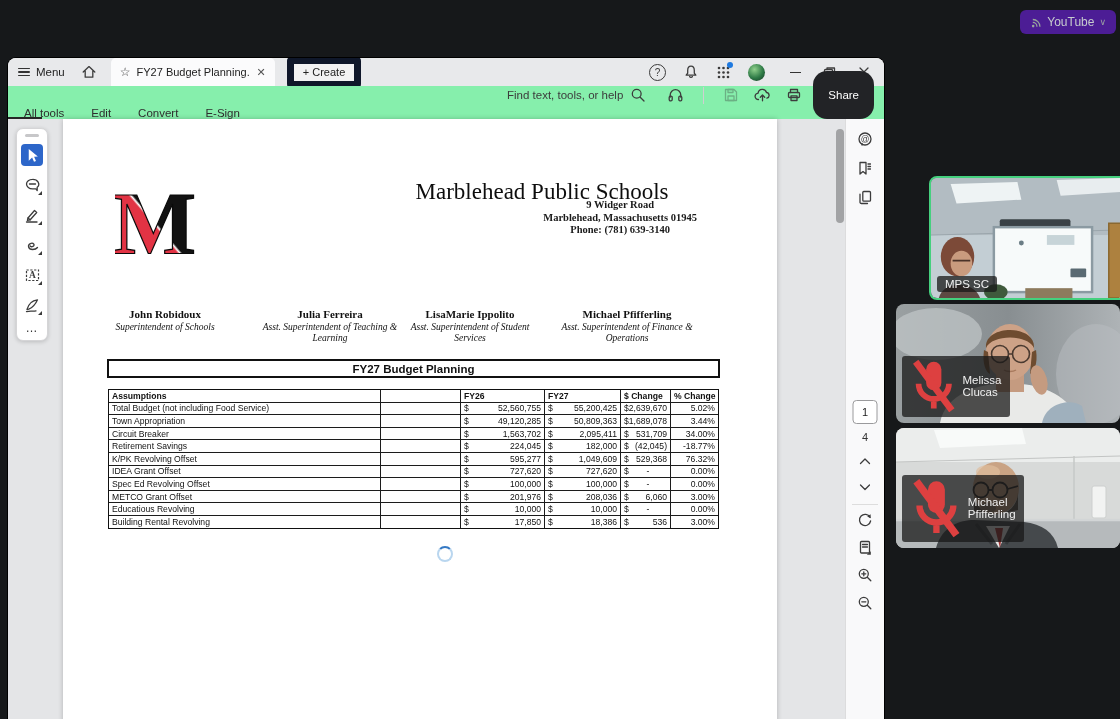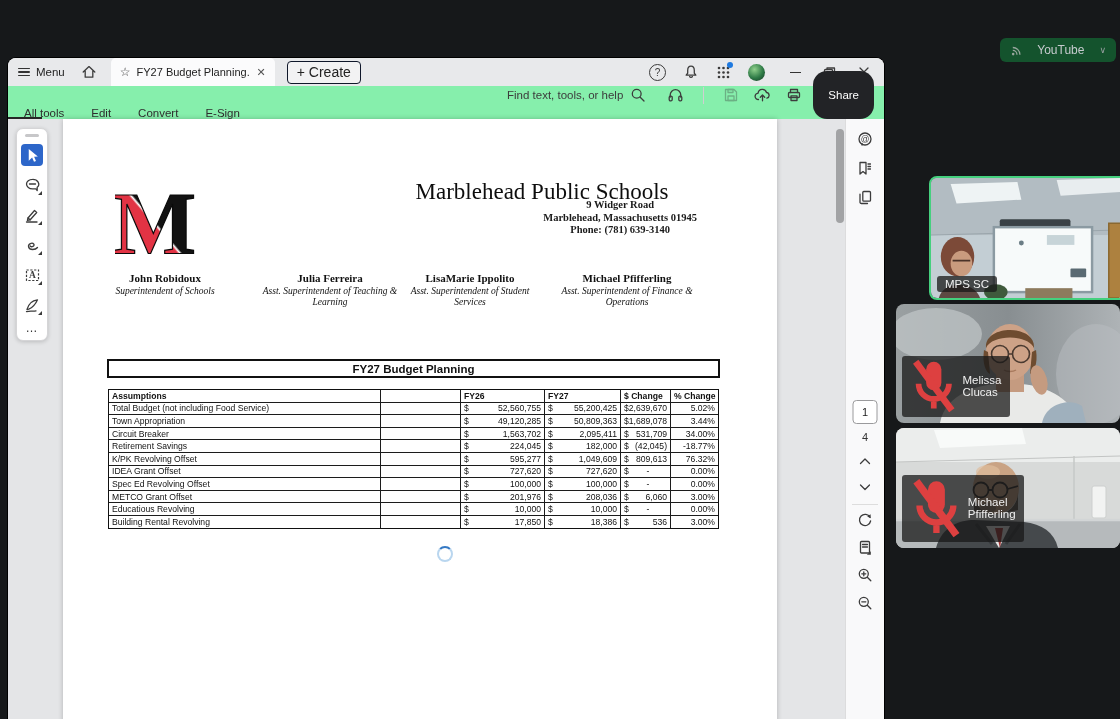--- a/index.html
+++ b/index.html
@@ -1,36 +1,36 @@
 <!DOCTYPE html>
 <html><head>
 <meta charset="utf-8">
 <style>
   html,body{margin:0;padding:0;background:#0e0f10;}
   .stage{position:relative;width:1120px;height:719px;background:#16181a;overflow:hidden;
          font-family:"Liberation Sans",sans-serif;-webkit-font-smoothing:antialiased;}
   
-  .yt-badge{position:absolute;top:10px;right:4px;height:24px;display:flex;align-items:center;gap:14px;
-            background:#14532d;border-radius:6px;padding:0 10px;color:#c6cbce;font-size:12px;margin-top:28px;}
+  .yt-badge{position:absolute;top:10px;right:4px;height:24px;display:flex;align-items:center;gap:4px;
+            background:#4c1d95;border-radius:6px;padding:0 10px;color:#c6cbce;font-size:12px;}
   .yt-chev{font-size:9px;color:#9aa0a3;margin-left:1px;}
   
   .win{position:absolute;left:8px;top:58px;width:876px;height:688px;background:#fff;
        border-radius:8px 8px 0 0;overflow:hidden;box-shadow:0 0 0 1px #000;}
   .tbar{height:28px;background:#e8e9eb;display:flex;align-items:center;font-size:11.5px;color:#222;}
   .menu-btn{display:flex;align-items:center;gap:6px;margin-left:10px;cursor:default;}
   .hamb{display:inline-block;width:12px;}
   .hamb i{display:block;height:1.6px;background:#333;margin:2px 0;border-radius:1px;}
   .home{margin-left:16px;display:flex;align-items:center;}
   .tab{margin-left:14px;height:28px;background:#fbfbfc;border-radius:5px 5px 0 0;display:flex;
        align-items:center;gap:6px;padding:0 9px;max-width:160px;}
   .tab .star{font-size:12px;color:#444;}
   .tab .ttl{font-size:11px;white-space:nowrap;overflow:hidden;max-width:112px;}
   .tab .x{font-size:11px;color:#555;margin-left:2px;}
-  .create{margin-left:12px;border:1px solid #0f172a;background:#f2f2f3;border-radius:4px;
-          font-size:14px;padding:2.5px 9px;color:#222;}
+  .create{margin-left:12px;border:7px solid #0f172a;background:#f2f2f3;border-radius:4px;
+          font-size:11px;padding:2.5px 9px;color:#222;}
   .tb-right{margin-left:auto;display:flex;align-items:center;gap:17px;margin-right:14px;}
   .qmark{width:15px;height:15px;border:1.2px solid #3a3a3a;border-radius:50%;font-size:10px;
          display:flex;align-items:center;justify-content:center;color:#3a3a3a;}
   .gridwrap{position:relative;display:flex;}
   .bluedot{position:absolute;right:-2px;top:-3px;width:6px;height:6px;border-radius:50%;background:#1f7ae0;}
   .avatar{width:17px;height:17px;border-radius:50%;
           background:radial-gradient(circle at 38% 32%,#8fd08b,#2e7a46 55%,#143423);}
   .winctl{display:flex;align-items:center;gap:22px;margin-left:8px;}
   .minico{display:inline-block;width:11px;border-top:1.6px solid #333;}
   
@@ -66,21 +66,21 @@
         border-bottom:4px solid #3a3a3a;}
   .dots{font-size:12px;color:#333;letter-spacing:1px;text-align:center;margin-top:-3px;}
   
   .doc{position:absolute;inset:0;color:#111;}
   .logo{position:absolute;left:52px;top:61px;}
   .schoolname{position:absolute;left:279px;top:60px;width:400px;text-align:center;
               font-family:"Liberation Serif",serif;font-size:23px;color:#0d0d0d;}
   .addr{position:absolute;right:80px;top:80px;text-align:center;font-family:"Liberation Serif",serif;
         font-weight:bold;font-size:10.5px;line-height:12.5px;color:#1a1a1a;}
   .staff{position:absolute;top:153px;left:0;width:714px;height:46px;}
-  .member{position:absolute;width:150px;text-align:center;font-family:"Liberation Serif",serif;}
+  .member{position:absolute;width:150px;text-align:center;font-family:"Liberation Serif",serif;margin-top:36px;}
   .member .nm{font-weight:bold;font-size:11px;}
   .member .ti{font-style:italic;font-size:9.5px;line-height:10.5px;margin-top:2px;}
   .tabletitle{position:absolute;left:44px;top:240px;width:609px;height:15px;border:2px solid #111;
               font-weight:bold;font-size:11.5px;display:flex;align-items:center;justify-content:center;text-align:right;}
   .btable{position:absolute;left:45px;top:270px;width:609px;border:1.5px solid #111;font-size:8.6px;}
   .trow{display:grid;grid-template-columns:272px 80px 84px 76px 50px 47px;height:11.6px;
         border-top:1px solid #1c1c1c;align-items:center;}
   .trow:first-child{border-top:none;}
   .trow>div{height:100%;border-right:1px solid #1c1c1c;display:flex;align-items:center;
             padding:0 3px;overflow:hidden;white-space:nowrap;}
@@ -343,21 +343,21 @@
                 <div class="money">
                   <span>$</span>
                   <span class="val">595,277</span>
                 </div>
                 <div class="money">
                   <span>$</span>
                   <span class="val">1,049,609</span>
                 </div>
                 <div class="money">
                   <span>$</span>
-                  <span class="val">809,613</span>
+                  <span class="val">529,368</span>
                 </div>
                 <div>76.32%</div>
               </div>
               <div class="trow">
                 <div>IDEA Grant Offset</div>
                 <div></div>
                 <div class="money">
                   <span>$</span>
                   <span class="val">727,620</span>
                 </div>

